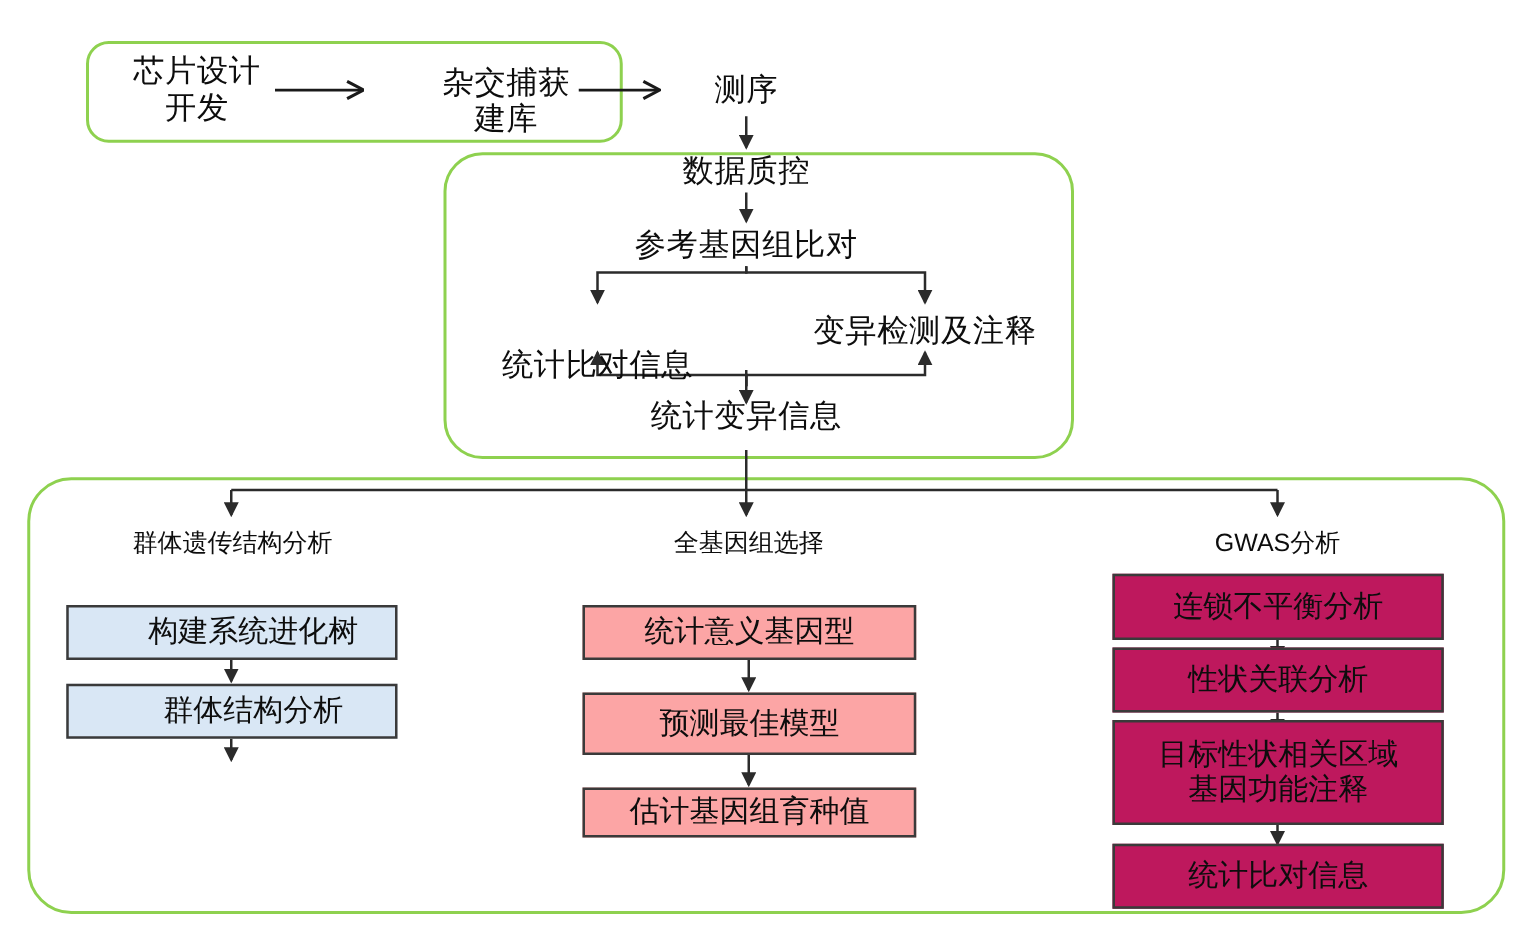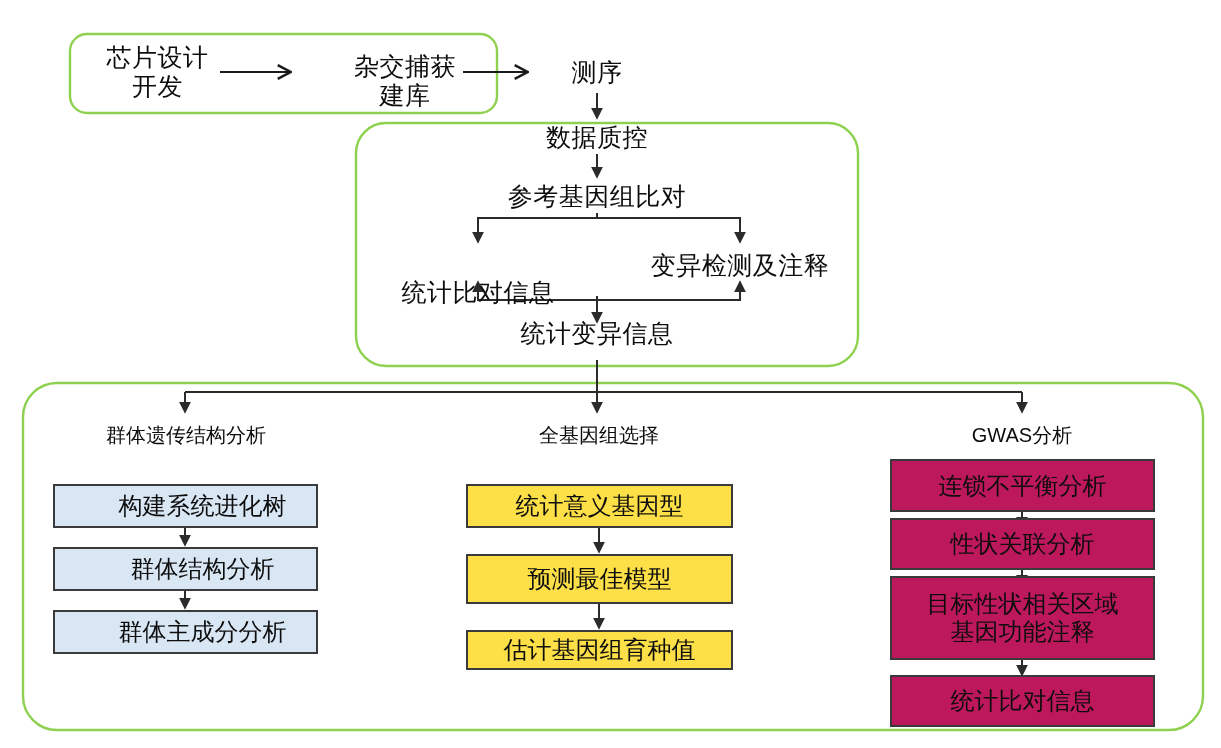--- a/index.html
+++ b/index.html
@@ -40,21 +40,21 @@
   .plain {
     font-size: 25px;
     letter-spacing: 0.5px;
   }
   .boxed {
     font-size: 24px;
     border: 2px solid #3a3a3a;
     box-sizing: border-box;
   }
   .fill-blue  { background: #d9e7f5; padding-left: 34px; }
-  .fill-green { background: #fde047; justify-content: center; }
+  .fill-green { background: #fca5a5; justify-content: center; }
   .fill-orange{ background: #be185d; }
   .col-title {
     font-size: 20px;
   }
 </style>
 </head>
 <body>
 
 <div id="canvas">
 
@@ -147,23 +147,20 @@
   <div class="node col-title" style="left:891px; top:418px; width:262px; height:34px;">
     <span>GWAS分析</span>
   </div>
 
   <div class="node boxed fill-blue" style="left:53px; top:484px; width:265px; height:44px;">
     <span>构建系统进化树</span>
   </div>
   <div class="node boxed fill-blue" style="left:53px; top:547px; width:265px; height:44px;">
     <span>群体结构分析</span>
   </div>
-  <div class="node boxed fill-blue" style="left:53px; top:610px; width:265px; height:44px;">
-    <span>群体主成分分析</span>
-  </div>
 
   <div class="node boxed fill-green" style="left:466px; top:484px; width:267px; height:44px;">
     <span>统计意义基因型</span>
   </div>
   <div class="node boxed fill-green" style="left:466px; top:554px; width:267px; height:50px;">
     <span>预测最佳模型</span>
   </div>
   <div class="node boxed fill-green" style="left:466px; top:630px; width:267px; height:40px;">
     <span>估计基因组育种值</span>
   </div>

